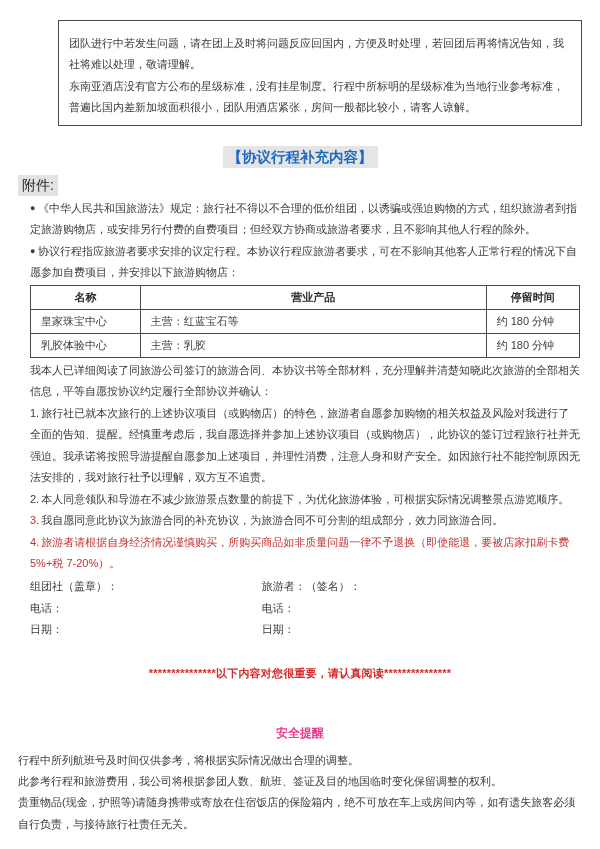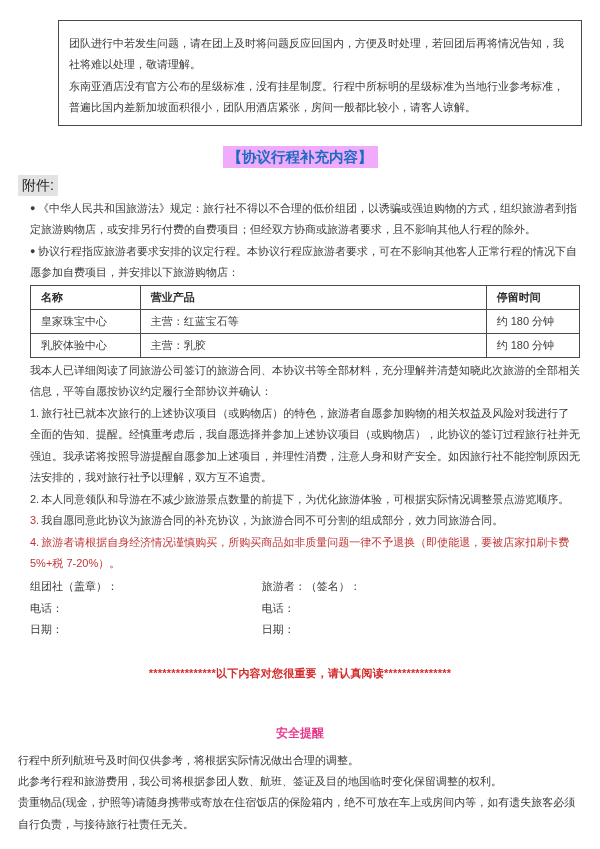--- a/index.html
+++ b/index.html
@@ -24,21 +24,21 @@
   }
   .notice-box p { margin: 0; }
 
   
   .section-title {
     text-align: center;
     margin-top: 20px;
   }
   .section-title span {
     display: inline-block;
-    background: #f0abfc;
+    background: #e5e5e5;
     color: #1c6bc0;
     font-weight: bold;
     font-size: 14.5px;
     padding: 1px 5px;
     line-height: 1.4;
   }
 
   
   .attachment { margin-top: 6px; }
   .attachment span {
@@ -60,21 +60,21 @@
   table.shops {
     width: 100%;
     border-collapse: collapse;
     margin: 2px 0 2px 0;
   }
   table.shops th, table.shops td {
     border: 1px solid #4a4a4a;
     padding: 1px 10px;
     line-height: 1.9;
   }
-  table.shops th { text-align: left; font-weight: bold; color: #2b2b2b; }
+  table.shops th { text-align: center; font-weight: bold; color: #2b2b2b; }
   table.shops td { text-align: left; }
   .col-name  { width: 20%; }
   .col-prod  { width: 63%; }
   .col-time  { width: 17%; }
 
   .para { margin: 0; }
   .num { margin-right: 2px; }
   .num-red { color: #c23434; }
   .text-red { color: #c23434; }
 

